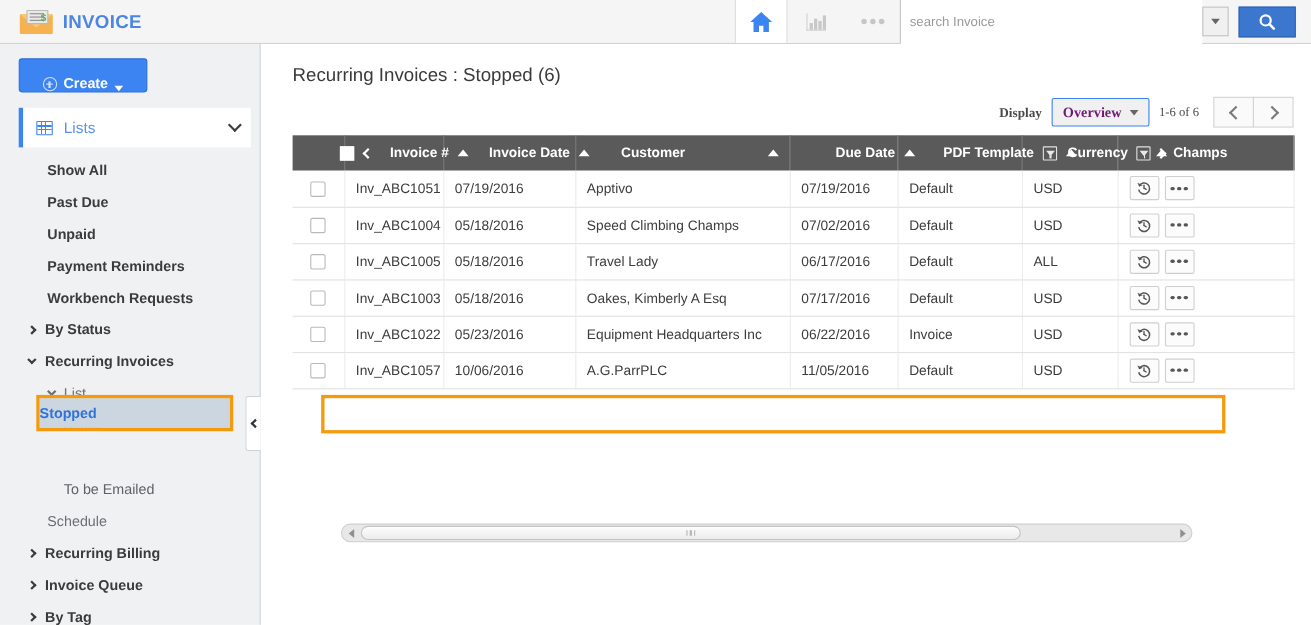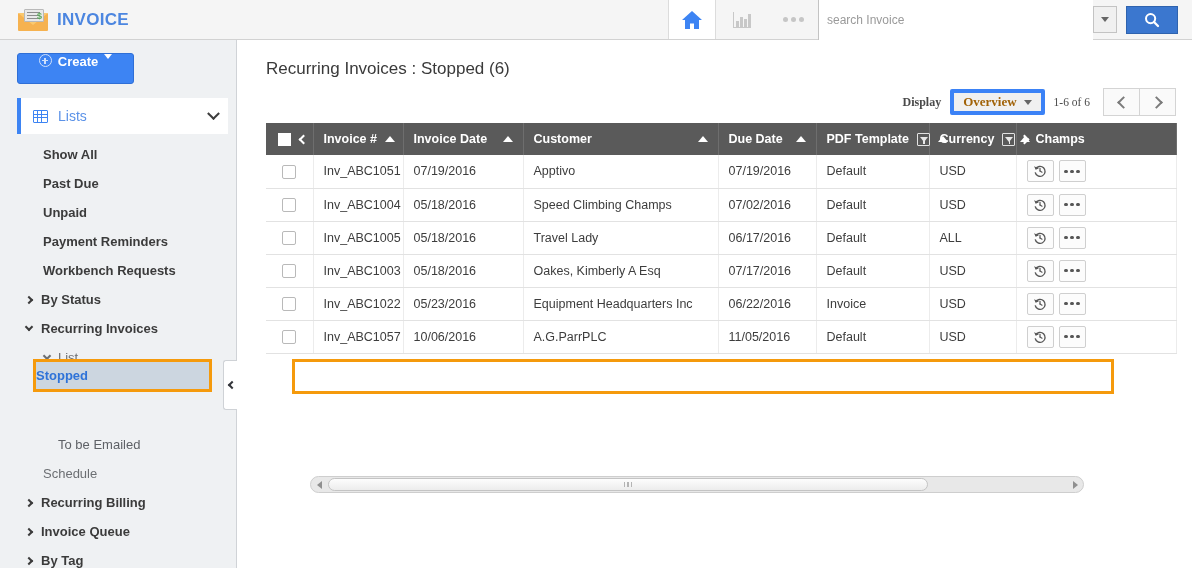--- a/index.html
+++ b/index.html
@@ -96,21 +96,21 @@
   
   .sidebar {
     position: absolute; left: 0; top: 40px;
     width: 237px; height: 528px;
     background: #eff1f3; border-right: 1px solid #d0d3d7;
   }
   .create-btn {
     margin: 13px 0 0 17px; width: 117px; height: 31px;
     background: #3d84f3; border: 1px solid #2f6fd6; border-radius: 3px;
     color: #fff; font-size: 13px; font-weight: bold;
-    display: flex; align-items: flex-start; justify-content: center; gap: 6px;
+    display: flex; align-items: flex-end; justify-content: center; gap: 6px;
     cursor: pointer;
   }
   .plus-circle {
     width: 13px; height: 13px; border: 1.5px solid #cfe0fb; border-radius: 50%;
     position: relative; flex: none;
   }
   .plus-circle::before, .plus-circle::after {
     content:""; position: absolute; background:#cfe0fb;
   }
   .plus-circle::before { left: 2.5px; top: 4.7px; width: 6px; height: 1.6px; }
@@ -199,23 +199,23 @@
     font-size: 17px; color: #3a3a3a;
   }
 
   .toolbar {
     position: absolute; right: 16px; top: 48px;
     display: flex; align-items: center; gap: 9px; font-family: Liberation Serif, serif;
   }
   .tb-label { font-size: 12px; font-weight: bold; color: #4a4a4a; }
   .tb-select {
     height: 26px; padding: 0 9px; background: #f0f0f0;
-    border: 4px solid #3b82f6; border-radius: 2px;
+    border: 1px solid #3b82f6; border-radius: 2px;
     display: flex; align-items: center; gap: 7px;
-    font-size: 13px; font-weight: bold; color: #a16207; cursor: pointer;
+    font-size: 13px; font-weight: bold; color: #701a75; cursor: pointer;
   }
   .tb-count { font-size: 11.5px; color: #4a4a4a; }
   .pg-btn {
     width: 37px; height: 28px; background: #fafafa;
     border: 1px solid #d4d4d4; display: flex;
     align-items: center; justify-content: center; cursor: pointer;
   }
   .pg-btn + .pg-btn { margin-left: -1px; }
   .chev-l-gray {
     width: 9px; height: 9px; border-left: 2px solid #7b7b7b;
@@ -228,21 +228,21 @@
 
   
   .table-wrap { position: absolute; left: 28px; top: 83px; width: 910px; }
   table.grid { border-collapse: collapse; width: 910px; table-layout: fixed; }
   table.grid thead th {
     background: #5a5a5a; color: #fff; height: 32px;
     font-size: 12.5px; font-weight: bold; text-align: left;
     padding: 0 10px; border-right: 1px solid #6e6e6e;
     white-space: nowrap; vertical-align: middle;
   }
-  .th-inner { display: flex; align-items: center; }
+  .th-inner { display: flex; align-items: center; margin-left: 31px; }
   .th-inner .grow { flex: 1 1 auto; }
   .sort-up {
     width: 0; height: 0; border-left: 5px solid transparent;
     border-right: 5px solid transparent; border-bottom: 6px solid #fff;
     flex: none; margin-left: 8px;
   }
   .filter-ico {
     width: 13px; height: 13px; border: 1px solid #e2e2e2; border-radius: 1px;
     position: relative; flex: none; margin-left: 8px;
   }

